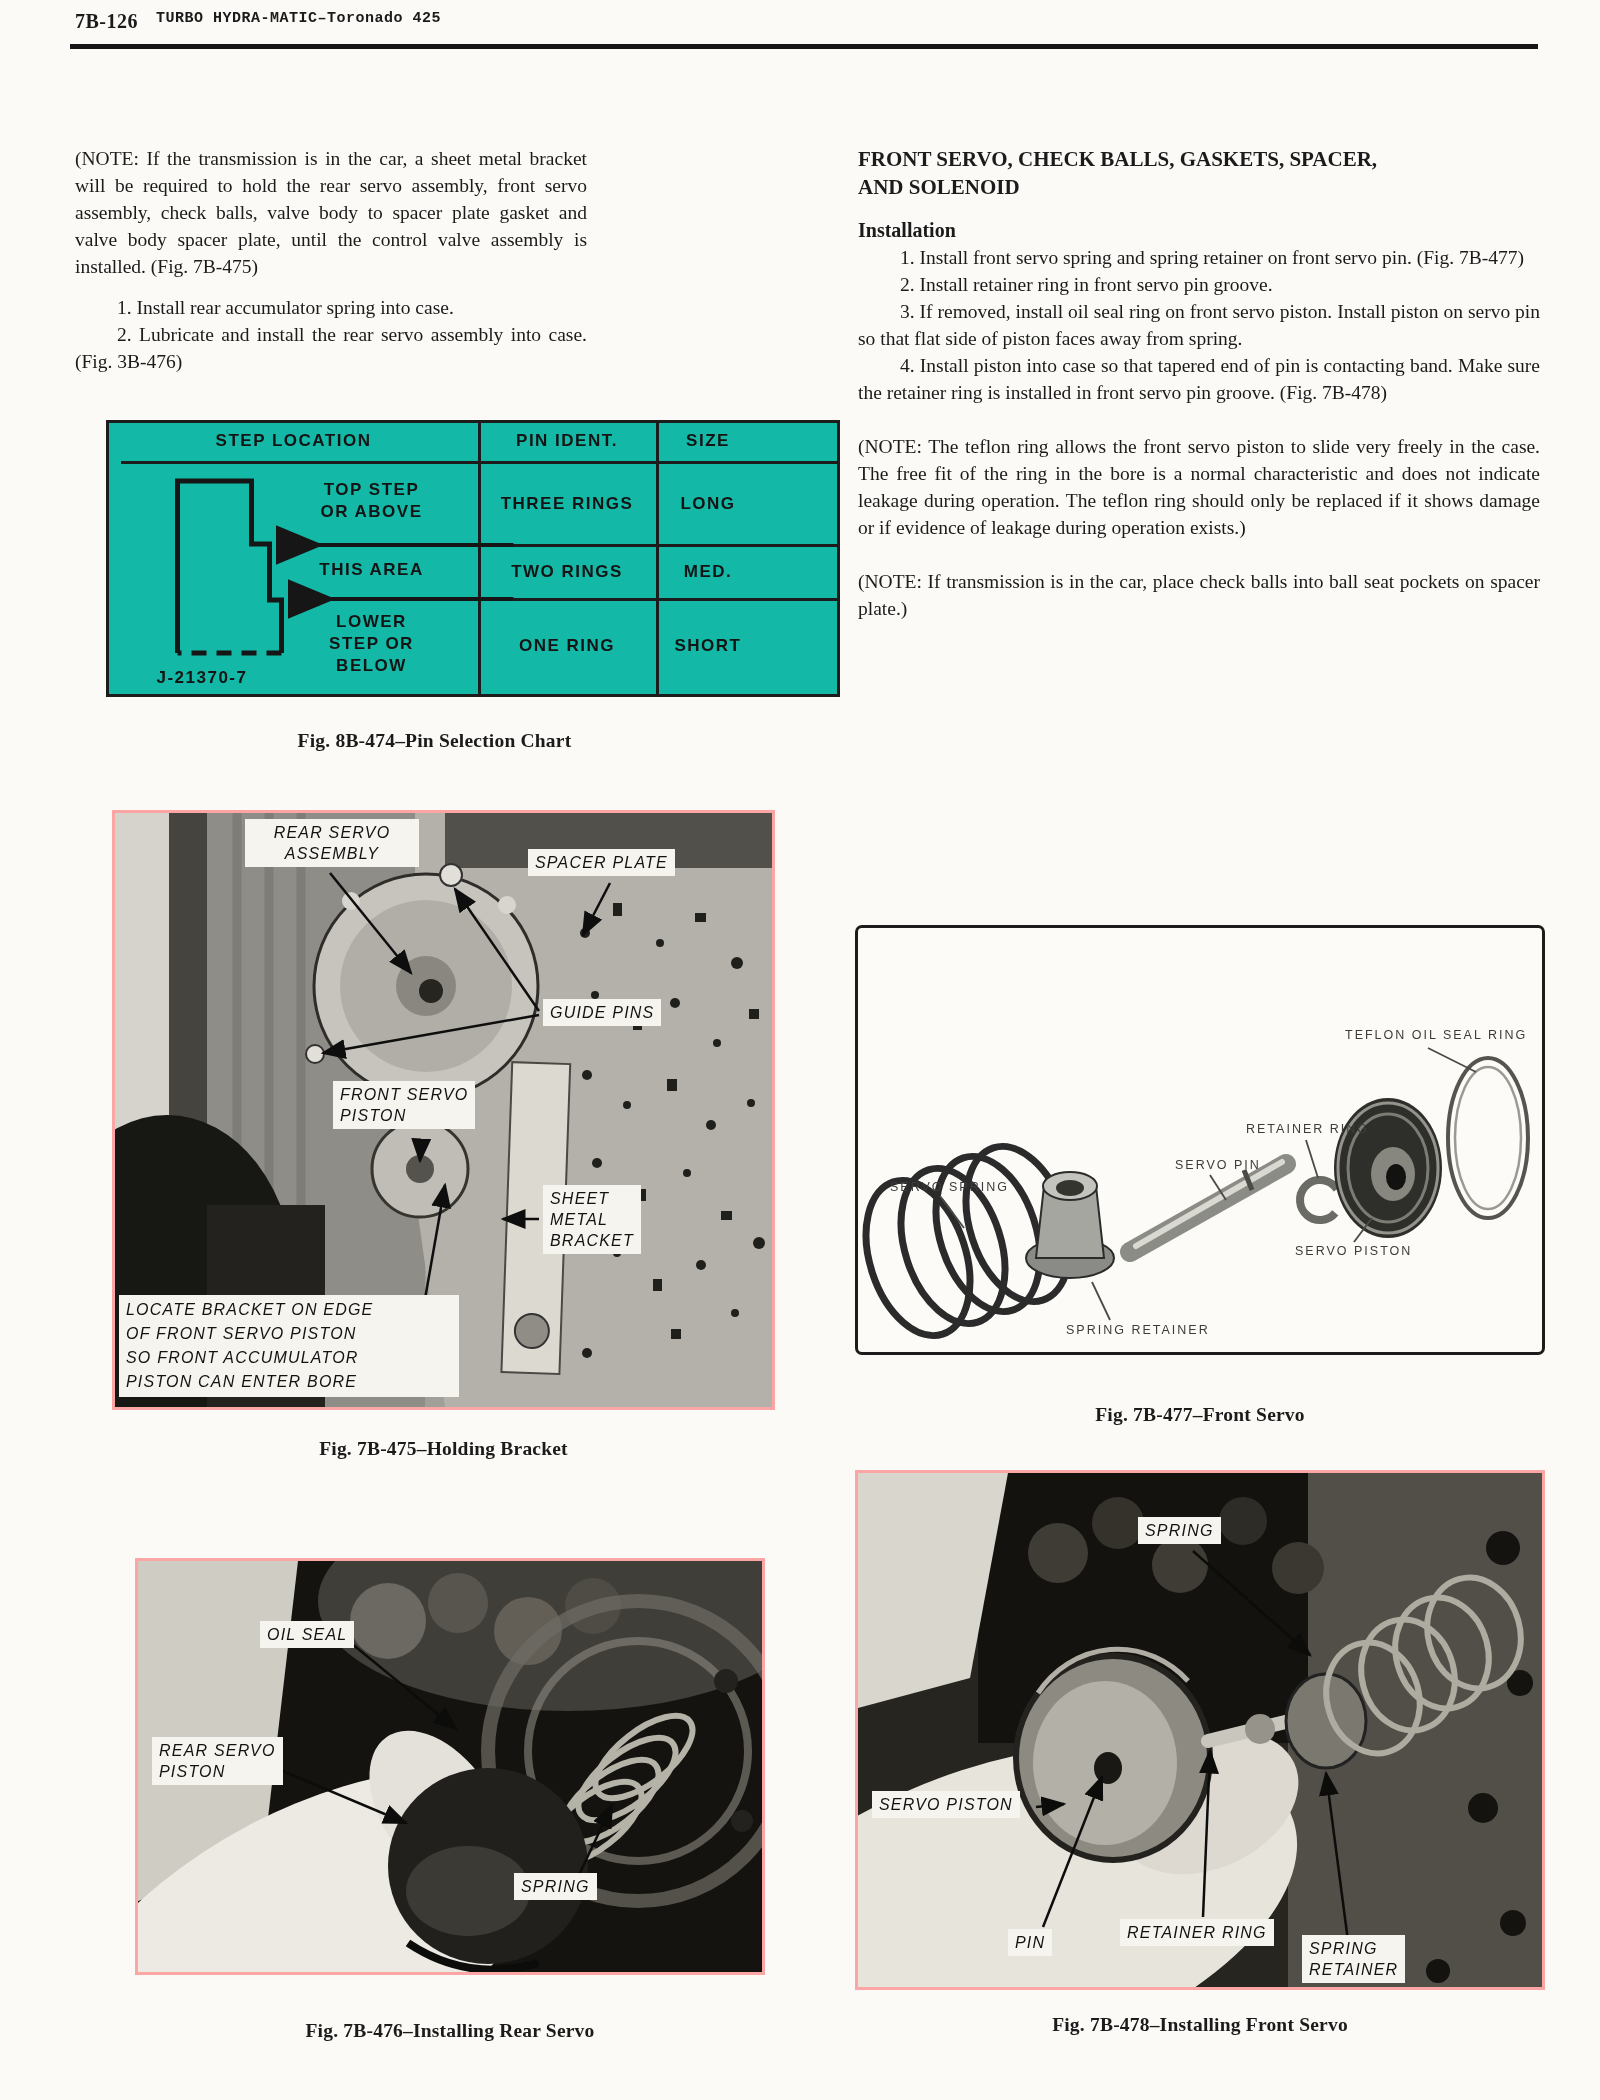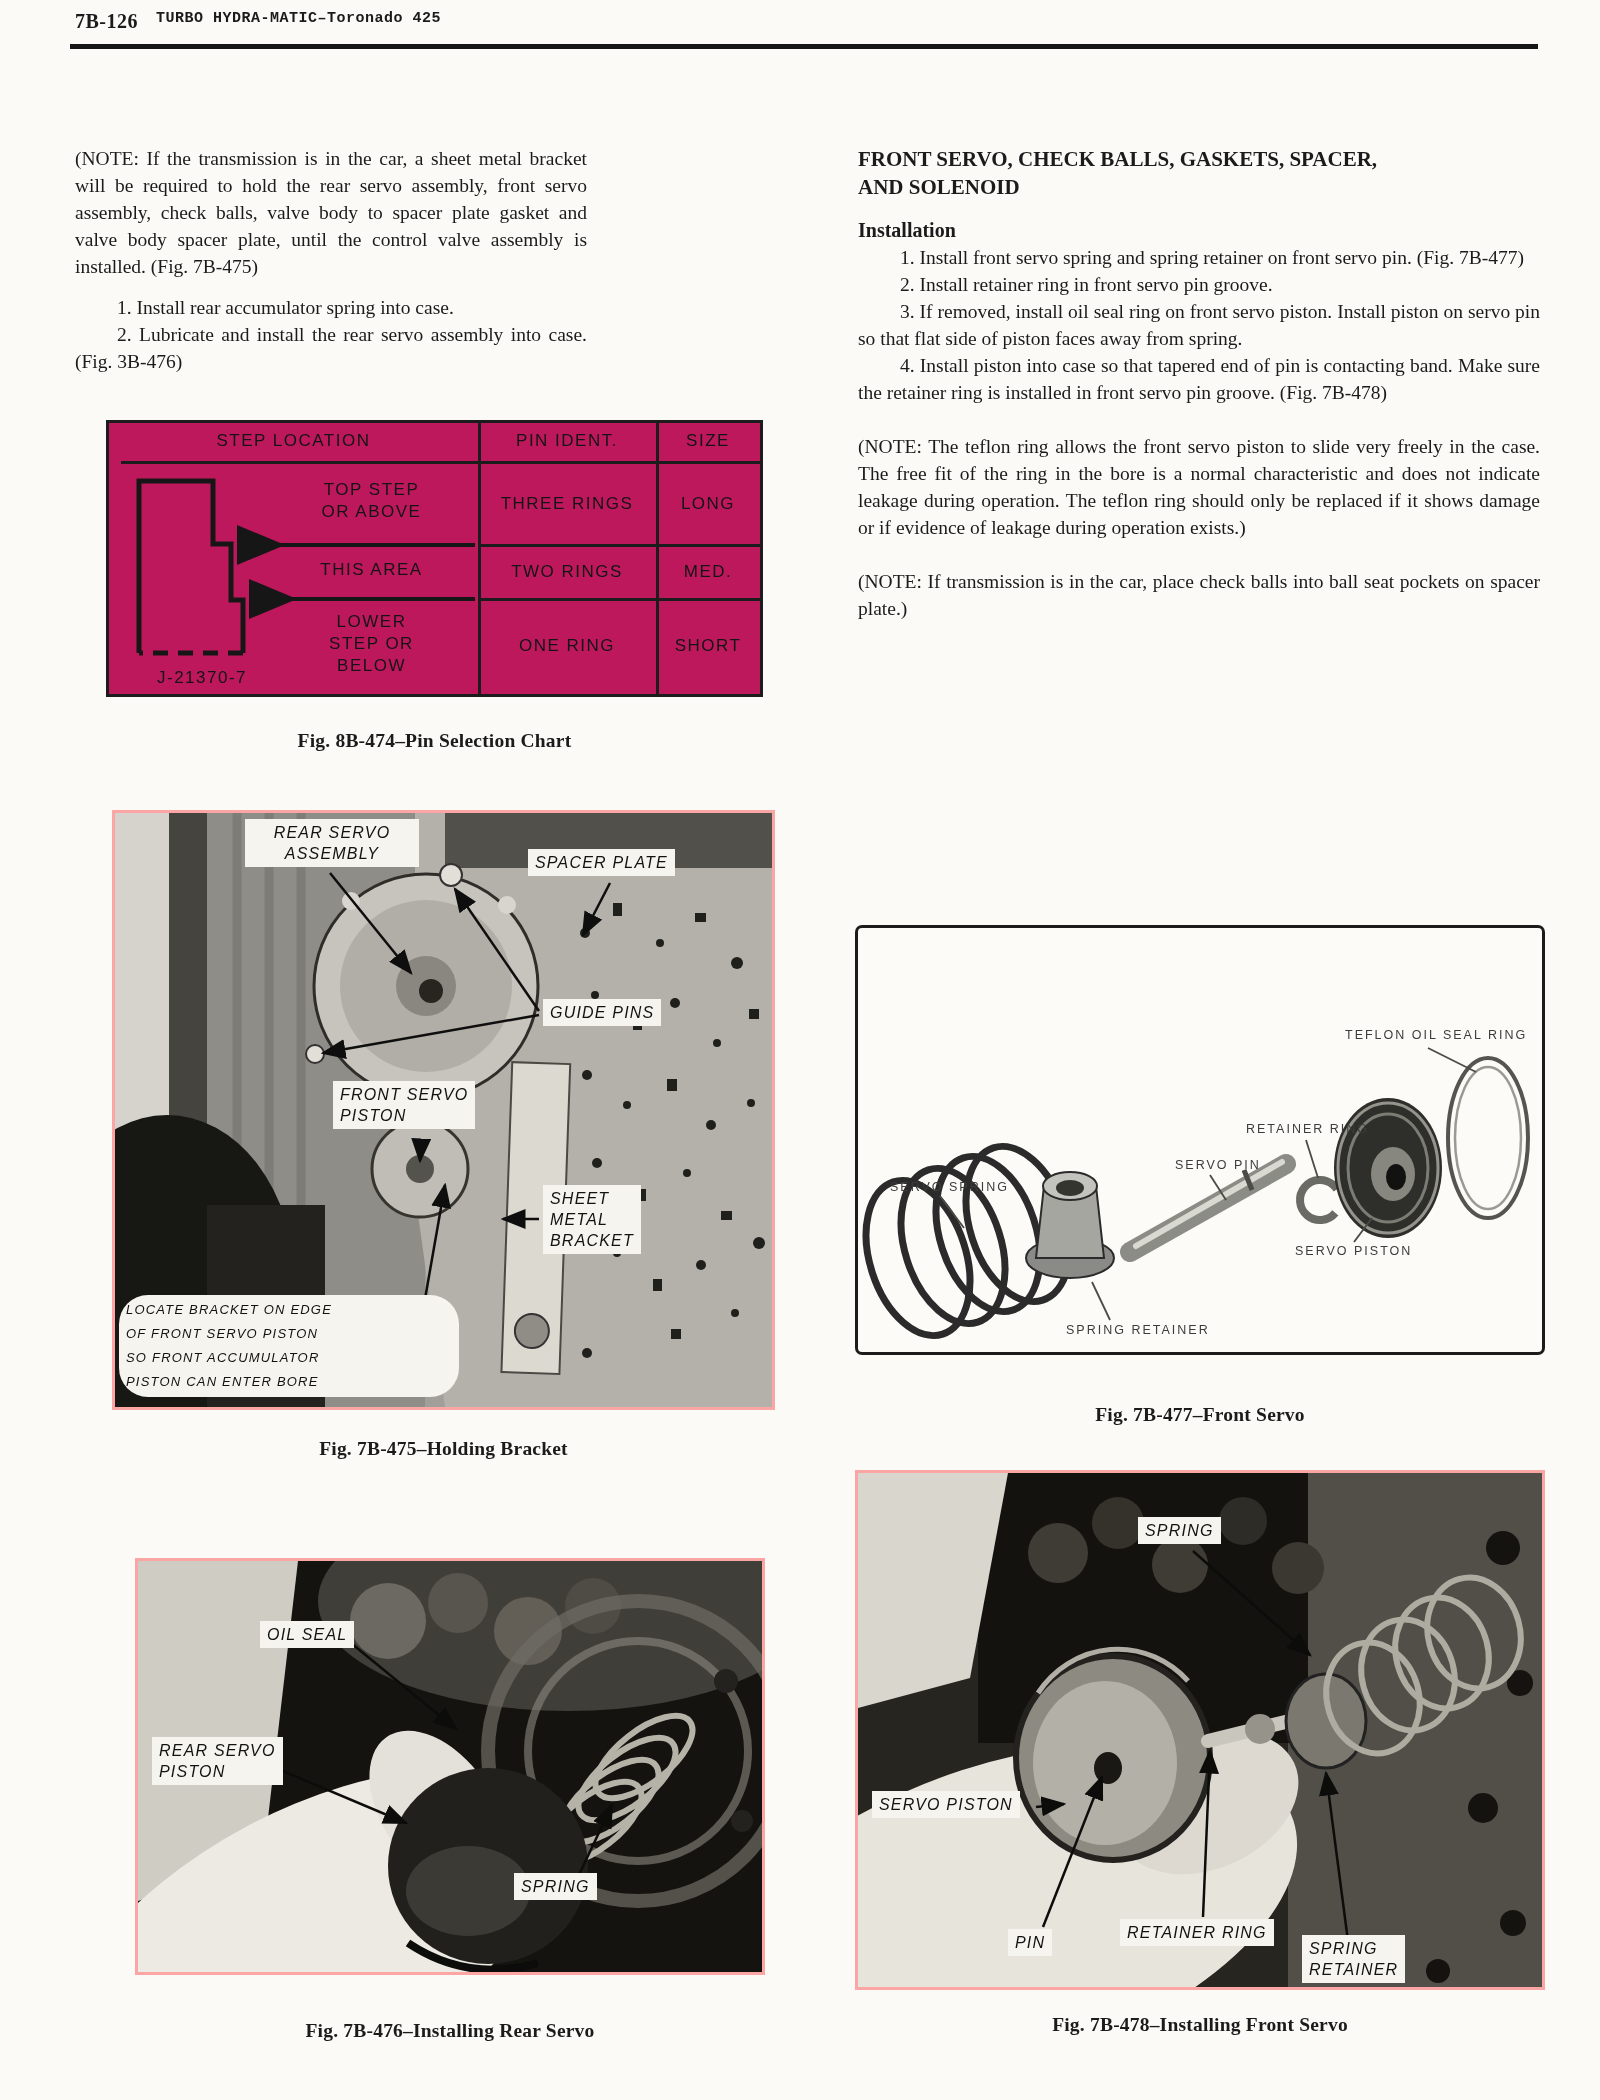--- a/index.html
+++ b/index.html
@@ -20,35 +20,35 @@
   .colflow p{margin:0;}
   p.step{text-indent:42px;}
   p.note{text-indent:0;}
   .sec-heading{font-weight:bold;font-size:21px;line-height:28px;white-space:pre-line;text-align:left;}
   .sub-heading{font-weight:bold;font-size:20px;margin-top:16px !important;}
   .mt{margin-top:14px !important;}
   .mtblank{margin-top:27px !important;}
   
   .figcap{position:absolute;font-size:19.5px;font-weight:bold;text-align:center;letter-spacing:.2px;}
   
-  .pintable{position:absolute;left:106px;top:420px;width:657px;height:277px;border:3px solid #1c1c1c;box-sizing:border-box;background:#be185d;}
+  .pintable{position:absolute;left:106px;top:420px;width:734px;height:277px;border:3px solid #1c1c1c;box-sizing:border-box;background:#14b8a6;font-weight:bold;}
   .pintable .vline,.pintable .hline{position:absolute;background:#1c1c1c;}
   .tcell{position:absolute;font-family:"Liberation Sans",sans-serif;font-size:17px;line-height:22px;letter-spacing:1.5px;color:#141414;text-align:center;white-space:pre-line;}
   .tsvg{position:absolute;left:0;top:0;width:100%;height:100%;}
   
   .photo{position:absolute;border:3px solid #fca5a5;box-sizing:border-box;overflow:hidden;background:#0c4a6e;font-style:italic;}
   .lineart{position:absolute;border:3px solid #1c1c1c;box-sizing:border-box;overflow:hidden;background:#fcfbf7;}
   .photo svg,.lineart svg{position:absolute;left:0;top:0;}
   .plabel{
     position:absolute;background:#f6f4ee;color:#121212;
     font-family:"Liberation Sans",sans-serif;font-size:16px;line-height:21px;
     letter-spacing:1.2px;padding:3px 7px;white-space:pre-line;
   }
   .plabel.center{text-align:center;}
-  .plabel.big{font-size:13px;line-height:24px;border-radius:29px;}
+  .plabel.big{font-size:16px;line-height:24px;}
   .dlabel{
     position:absolute;color:#3c3c3c;background:transparent;
     font-family:"Liberation Sans",sans-serif;font-size:12.5px;letter-spacing:2px;white-space:pre;
   }
 </style>
 </head>
 <body>
 
 <div class="page">
 

